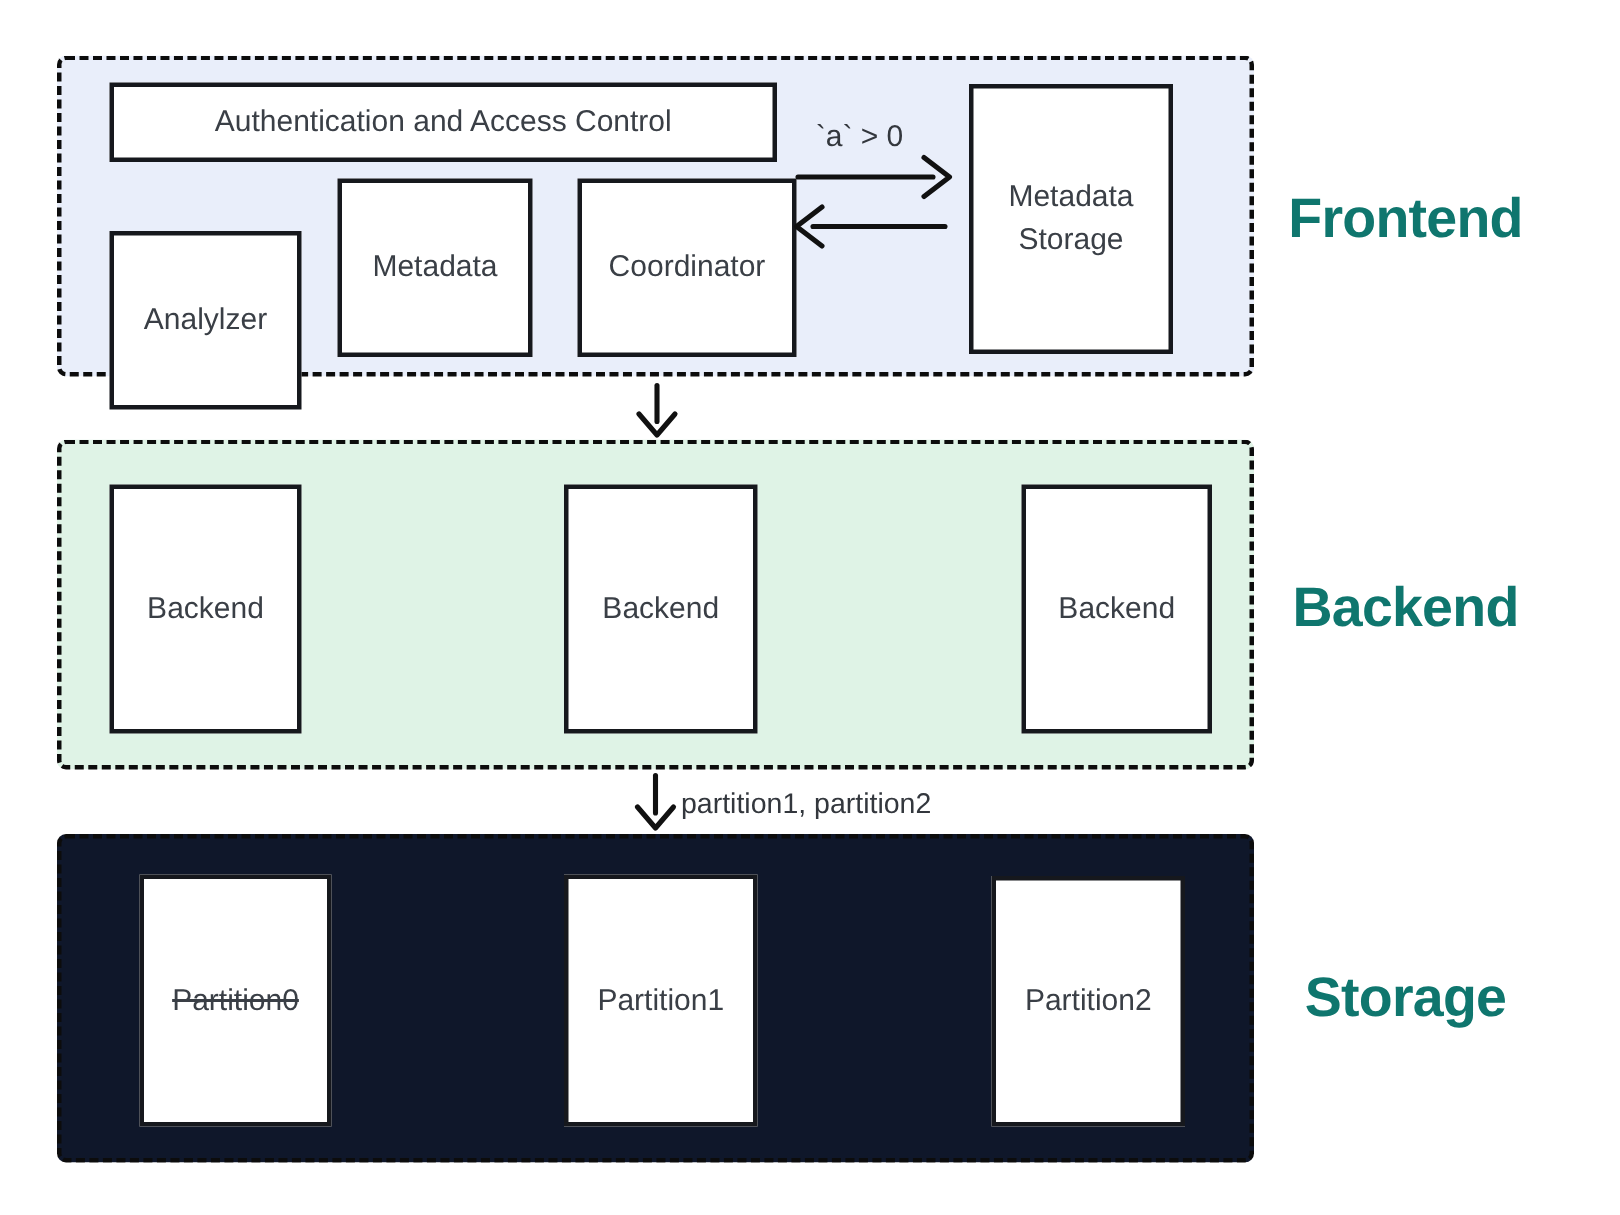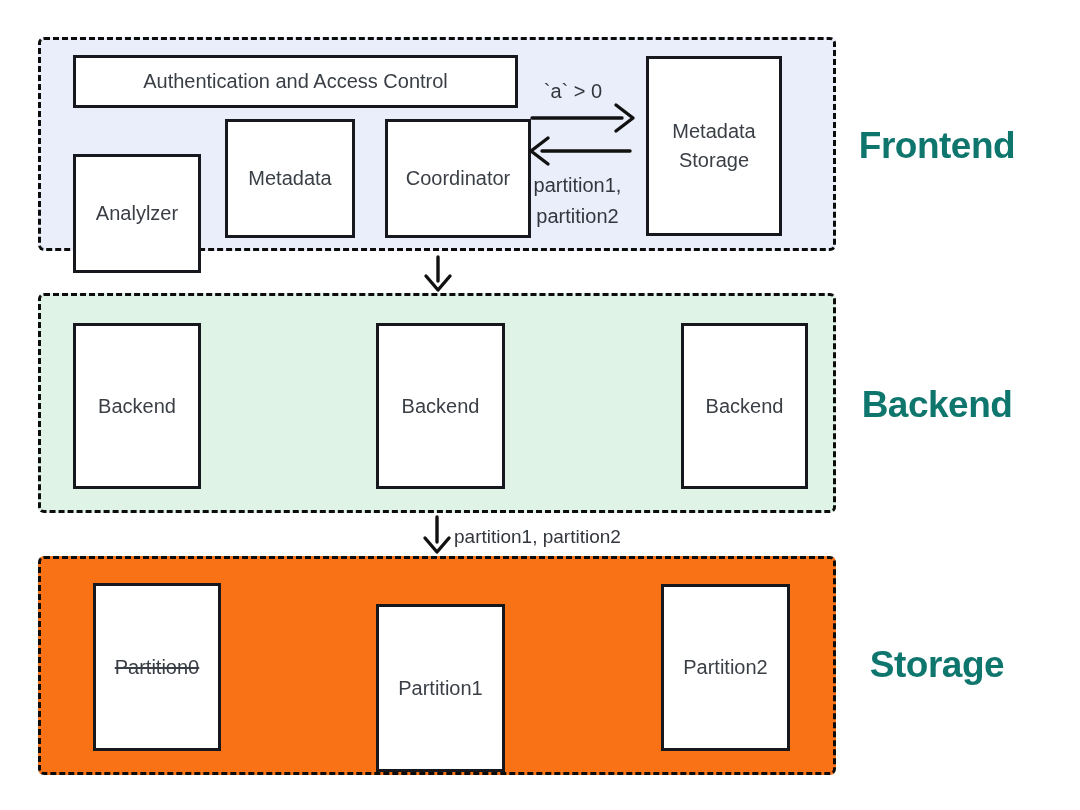--- a/index.html
+++ b/index.html
@@ -6,21 +6,21 @@
   .canvas{
     position:relative;width:1080px;height:810px;background:#ffffff;overflow:hidden;
     font-family:"Liberation Sans",sans-serif;color:#3a3f46;
   }
   .section{
     position:absolute;left:38px;width:798px;
     border:3px dashed #0c0c0c;border-radius:6px;box-sizing:border-box;
   }
   .section.frontend{top:37px;height:214px;background:#e9eefa;}
   .section.backend{top:293px;height:220px;background:#dff3e6;}
-  .section.storage{top:556px;height:219px;background:#f97316;}
+  .section.storage{top:556px;height:219px;background:#0f172a;}
   .node{
     position:absolute;background:#ffffff;border:3px solid #16181d;box-sizing:border-box;
     display:flex;align-items:center;justify-content:center;text-align:center;
     font-size:20px;color:#3a3f46;line-height:1.45;white-space:pre-line;
   }
   .side-label{
     position:absolute;left:822px;width:230px;text-align:center;
     font-size:37px;font-weight:700;color:#0f766e;letter-spacing:-0.5px;
   }
   .arrow-label{
@@ -66,32 +66,30 @@
     <div class="node" style="left:640px;top:27px;width:127px;height:166px;">
       <span>Backend</span>
     </div>
   </div>
   <div class="side-label" style="top:384px;">Backend</div>
 
   <div class="section storage">
     <div class="node" style="left:52px;top:24px;width:128px;height:168px;">
       <span class="strike">Partition0</span>
     </div>
-    <div class="node" style="left:335px;top:24px;width:129px;height:168px;margin-top:21px;">
+    <div class="node" style="left:335px;top:24px;width:129px;height:168px;">
       <span>Partition1</span>
     </div>
     <div class="node" style="left:620px;top:25px;width:129px;height:167px;">
       <span>Partition2</span>
     </div>
   </div>
   <div class="side-label" style="top:644px;">Storage</div>
 
   <div class="arrow-label" style="left:508px;top:76px;width:130px;">`a` &gt; 0</div>
-  <div class="arrow-label" style="left:505px;top:170px;width:145px;">partition1,
-partition2</div>
   <div class="arrow-label inline" style="left:454px;top:526px;">partition1, partition2</div>
 
   <svg class="overlay" width="1080" height="810" viewBox="0 0 1080 810">
     <g stroke="#111111" stroke-width="3.4" fill="none" stroke-linecap="round" stroke-linejoin="round">
 
       <g>
         <path d="M532 118 L622 118"></path>
         <path d="M616 105 L633 118 L616 131"></path>
       </g>
 

